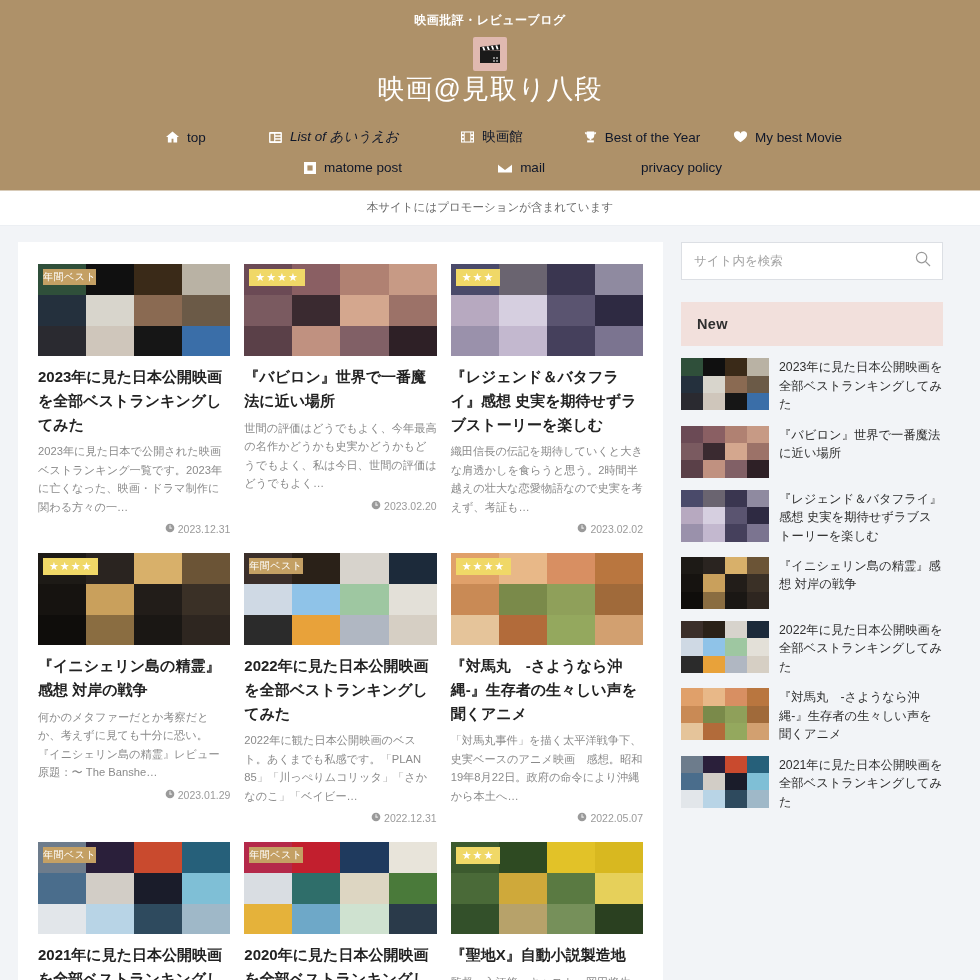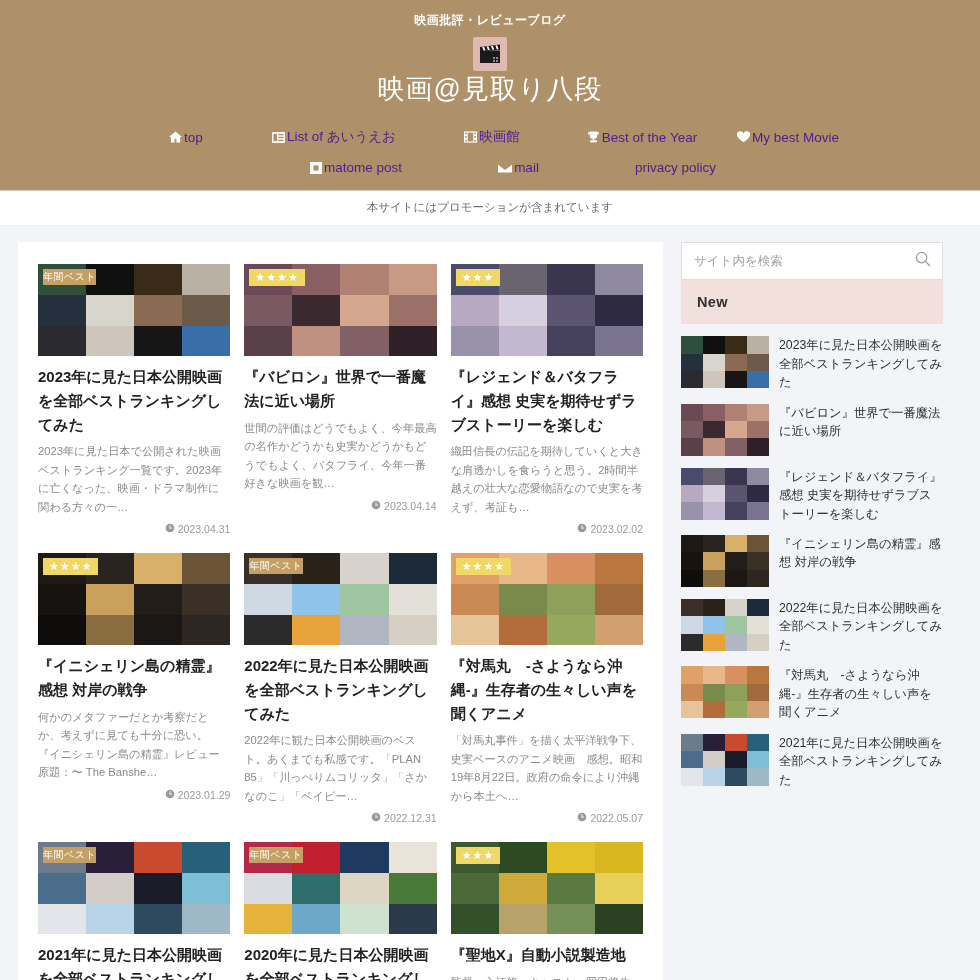--- a/index.html
+++ b/index.html
@@ -55,32 +55,32 @@
     padding: 14px 0 10px;
   }
   .nav-row {
     display: flex;
     justify-content: center;
     align-items: center;
     flex-wrap: nowrap;
   }
   .nav-row.row1 { gap: 0; }
   .nav-item {
-    color: #4c1d95;
+    color: #0f172a;
     font-size: 13.5px;
     text-decoration: none;
     display: inline-flex;
     align-items: center;
-    gap: 2px;
+    gap: 8px;
     padding: 5px 0;
     white-space: nowrap;
     cursor: pointer;
   }
   .row1 .nav-item:nth-child(1){ margin-left: 0; width: 128px; justify-content:center;}
-  .row1 .nav-item:nth-child(2){ width: 168px; justify-content:center;}
+  .row1 .nav-item:nth-child(2){ width: 168px; justify-content:center;font-style:italic;}
   .row1 .nav-item:nth-child(3){ width: 148px; justify-content:center;}
   .row1 .nav-item:nth-child(4){ width: 152px; justify-content:center;}
   .row1 .nav-item:nth-child(5){ width: 140px; justify-content:center;}
   .row1 .nav-item:nth-child(6){ width: 148px; justify-content:center;}
   .row1 .nav-item:nth-child(7){ width: 146px; justify-content:center;}
   .row2 { margin-top: 4px; padding-left: 46px; }
   .row2 .nav-item { margin: 0 48px; }
   .nav-ico { display:inline-flex; align-items:center; }
 
   
@@ -169,20 +169,21 @@
 
   
   .search-box {
     position: relative;
     background: #fff;
     border: 1px solid #dcdfe4;
     height: 38px;
     display: flex;
     align-items: center;
     padding: 0 34px 0 12px;
+    margin-bottom: 22px;
   }
   .search-box input {
     border: 0; outline: 0;
     width: 100%;
     font-size: 12.5px;
     color: #6b6b6b;
     font-family: inherit;
     background: transparent;
   }
   .search-box input::placeholder { color: #a3a3a3; }
@@ -382,21 +383,21 @@
             <span class="badge">年間ベスト</span>
           </div>
           <h2 class="card-title">2023年に見た日本公開映画を全部ベストランキングしてみた</h2>
           <p class="card-excerpt">2023年に見た日本で公開された映画ベストランキング一覧です。2023年に亡くなった、映画・ドラマ制作に関わる方々の一…</p>
           <div class="card-meta">
             <span class="clock"><svg width="10" height="10" viewBox="0 0 12 12">
                 <circle cx="6" cy="6" r="5.2" fill="#9a9a9a"></circle>
                 <rect x="5.5" y="2.6" width="1" height="4" fill="#fff"></rect>
                 <rect x="5.5" y="5.6" width="3" height="1" fill="#fff"></rect>
               </svg></span>
-            <span>2023.04.31</span>
+            <span>2023.12.31</span>
           </div>
         </article>
         <article class="card">
           <div class="thumb">
             <div class="mosaic m3 art">
               <i style="background: rgb(107, 74, 85);"></i>
               <i style="background: rgb(138, 95, 99);"></i>
               <i style="background: rgb(176, 129, 114);"></i>
               <i style="background: rgb(199, 154, 133);"></i>
               <i style="background: rgb(122, 90, 96);"></i>
@@ -404,28 +405,28 @@
               <i style="background: rgb(212, 167, 142);"></i>
               <i style="background: rgb(156, 114, 104);"></i>
               <i style="background: rgb(90, 64, 72);"></i>
               <i style="background: rgb(192, 145, 128);"></i>
               <i style="background: rgb(129, 96, 102);"></i>
               <i style="background: rgb(46, 32, 38);"></i>
             </div>
             <span class="badge stars">★★★★</span>
           </div>
           <h2 class="card-title">『バビロン』世界で一番魔法に近い場所</h2>
-          <p class="card-excerpt">世間の評価はどうでもよく、今年最高の名作かどうかも史実かどうかもどうでもよく、バタフライ、今年一番好きな映画を観…</p>
+          <p class="card-excerpt">世間の評価はどうでもよく、今年最高の名作かどうかも史実かどうかもどうでもよく、私は今日、世間の評価はどうでもよく…</p>
           <div class="card-meta">
             <span class="clock"><svg width="10" height="10" viewBox="0 0 12 12">
                 <circle cx="6" cy="6" r="5.2" fill="#9a9a9a"></circle>
                 <rect x="5.5" y="2.6" width="1" height="4" fill="#fff"></rect>
                 <rect x="5.5" y="5.6" width="3" height="1" fill="#fff"></rect>
               </svg></span>
-            <span>2023.04.14</span>
+            <span>2023.02.20</span>
           </div>
         </article>
         <article class="card">
           <div class="thumb">
             <div class="mosaic m3 art">
               <i style="background: rgb(74, 74, 106);"></i>
               <i style="background: rgb(106, 100, 112);"></i>
               <i style="background: rgb(58, 54, 80);"></i>
               <i style="background: rgb(143, 138, 160);"></i>
               <i style="background: rgb(183, 169, 192);"></i>

